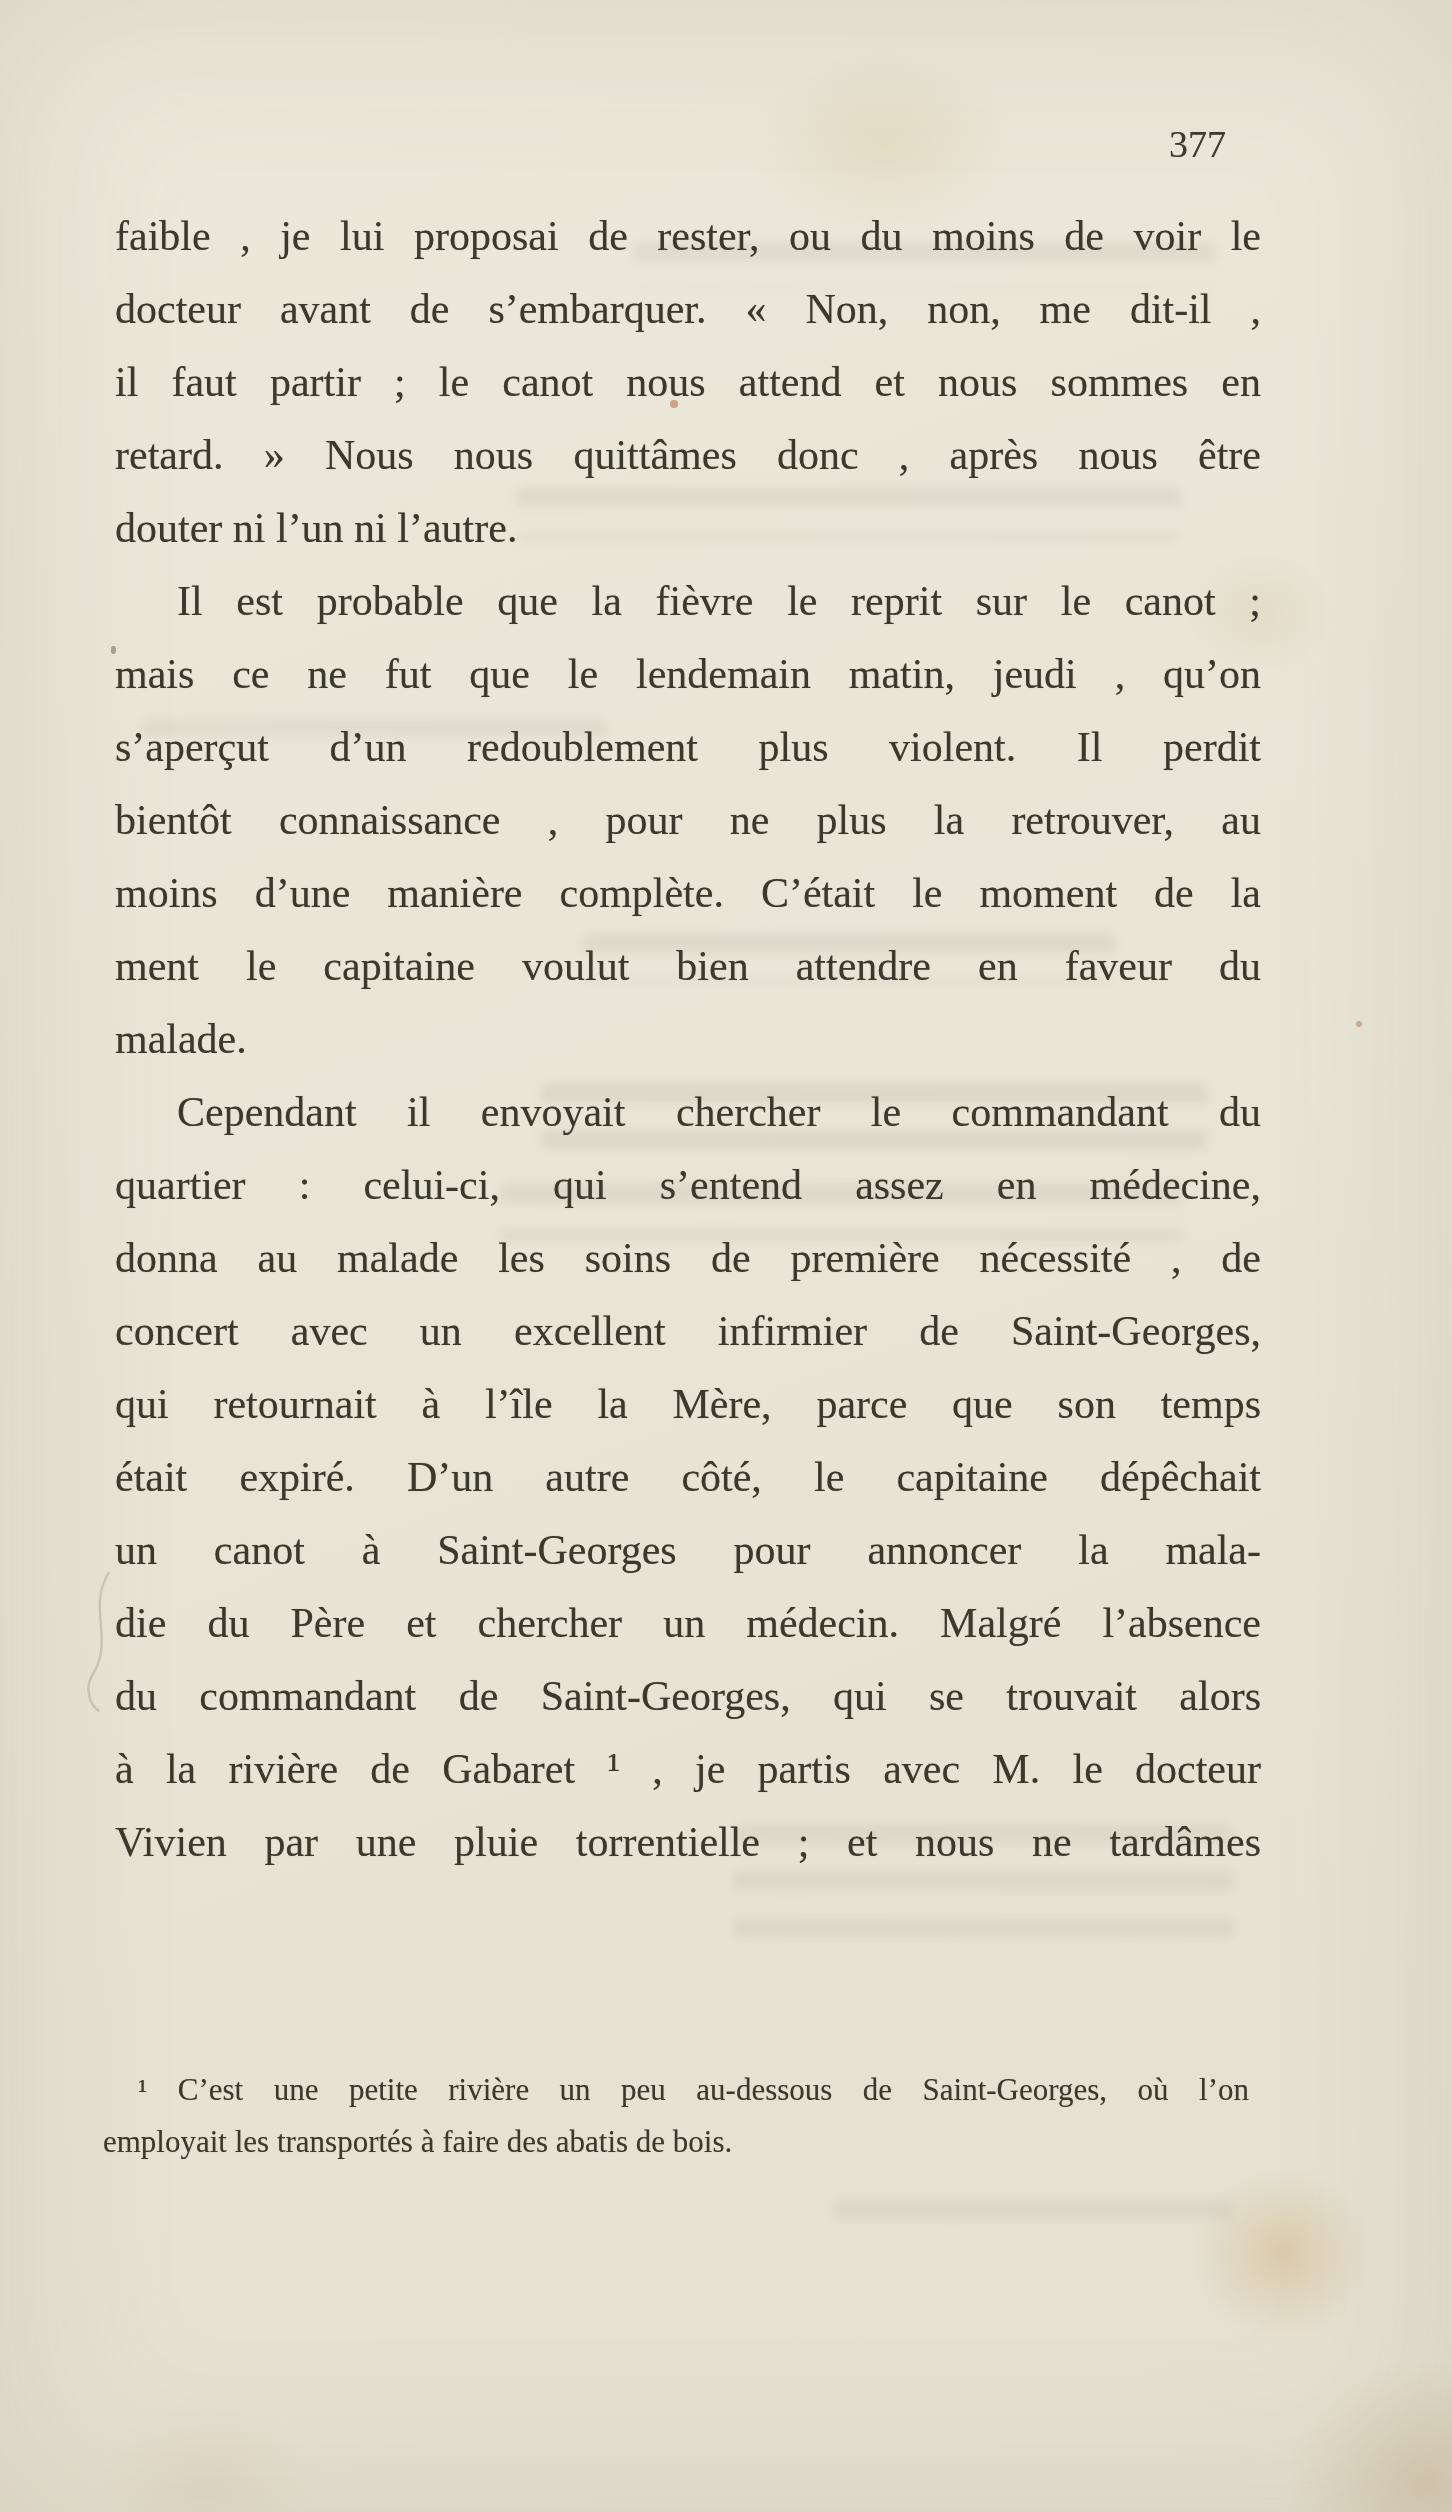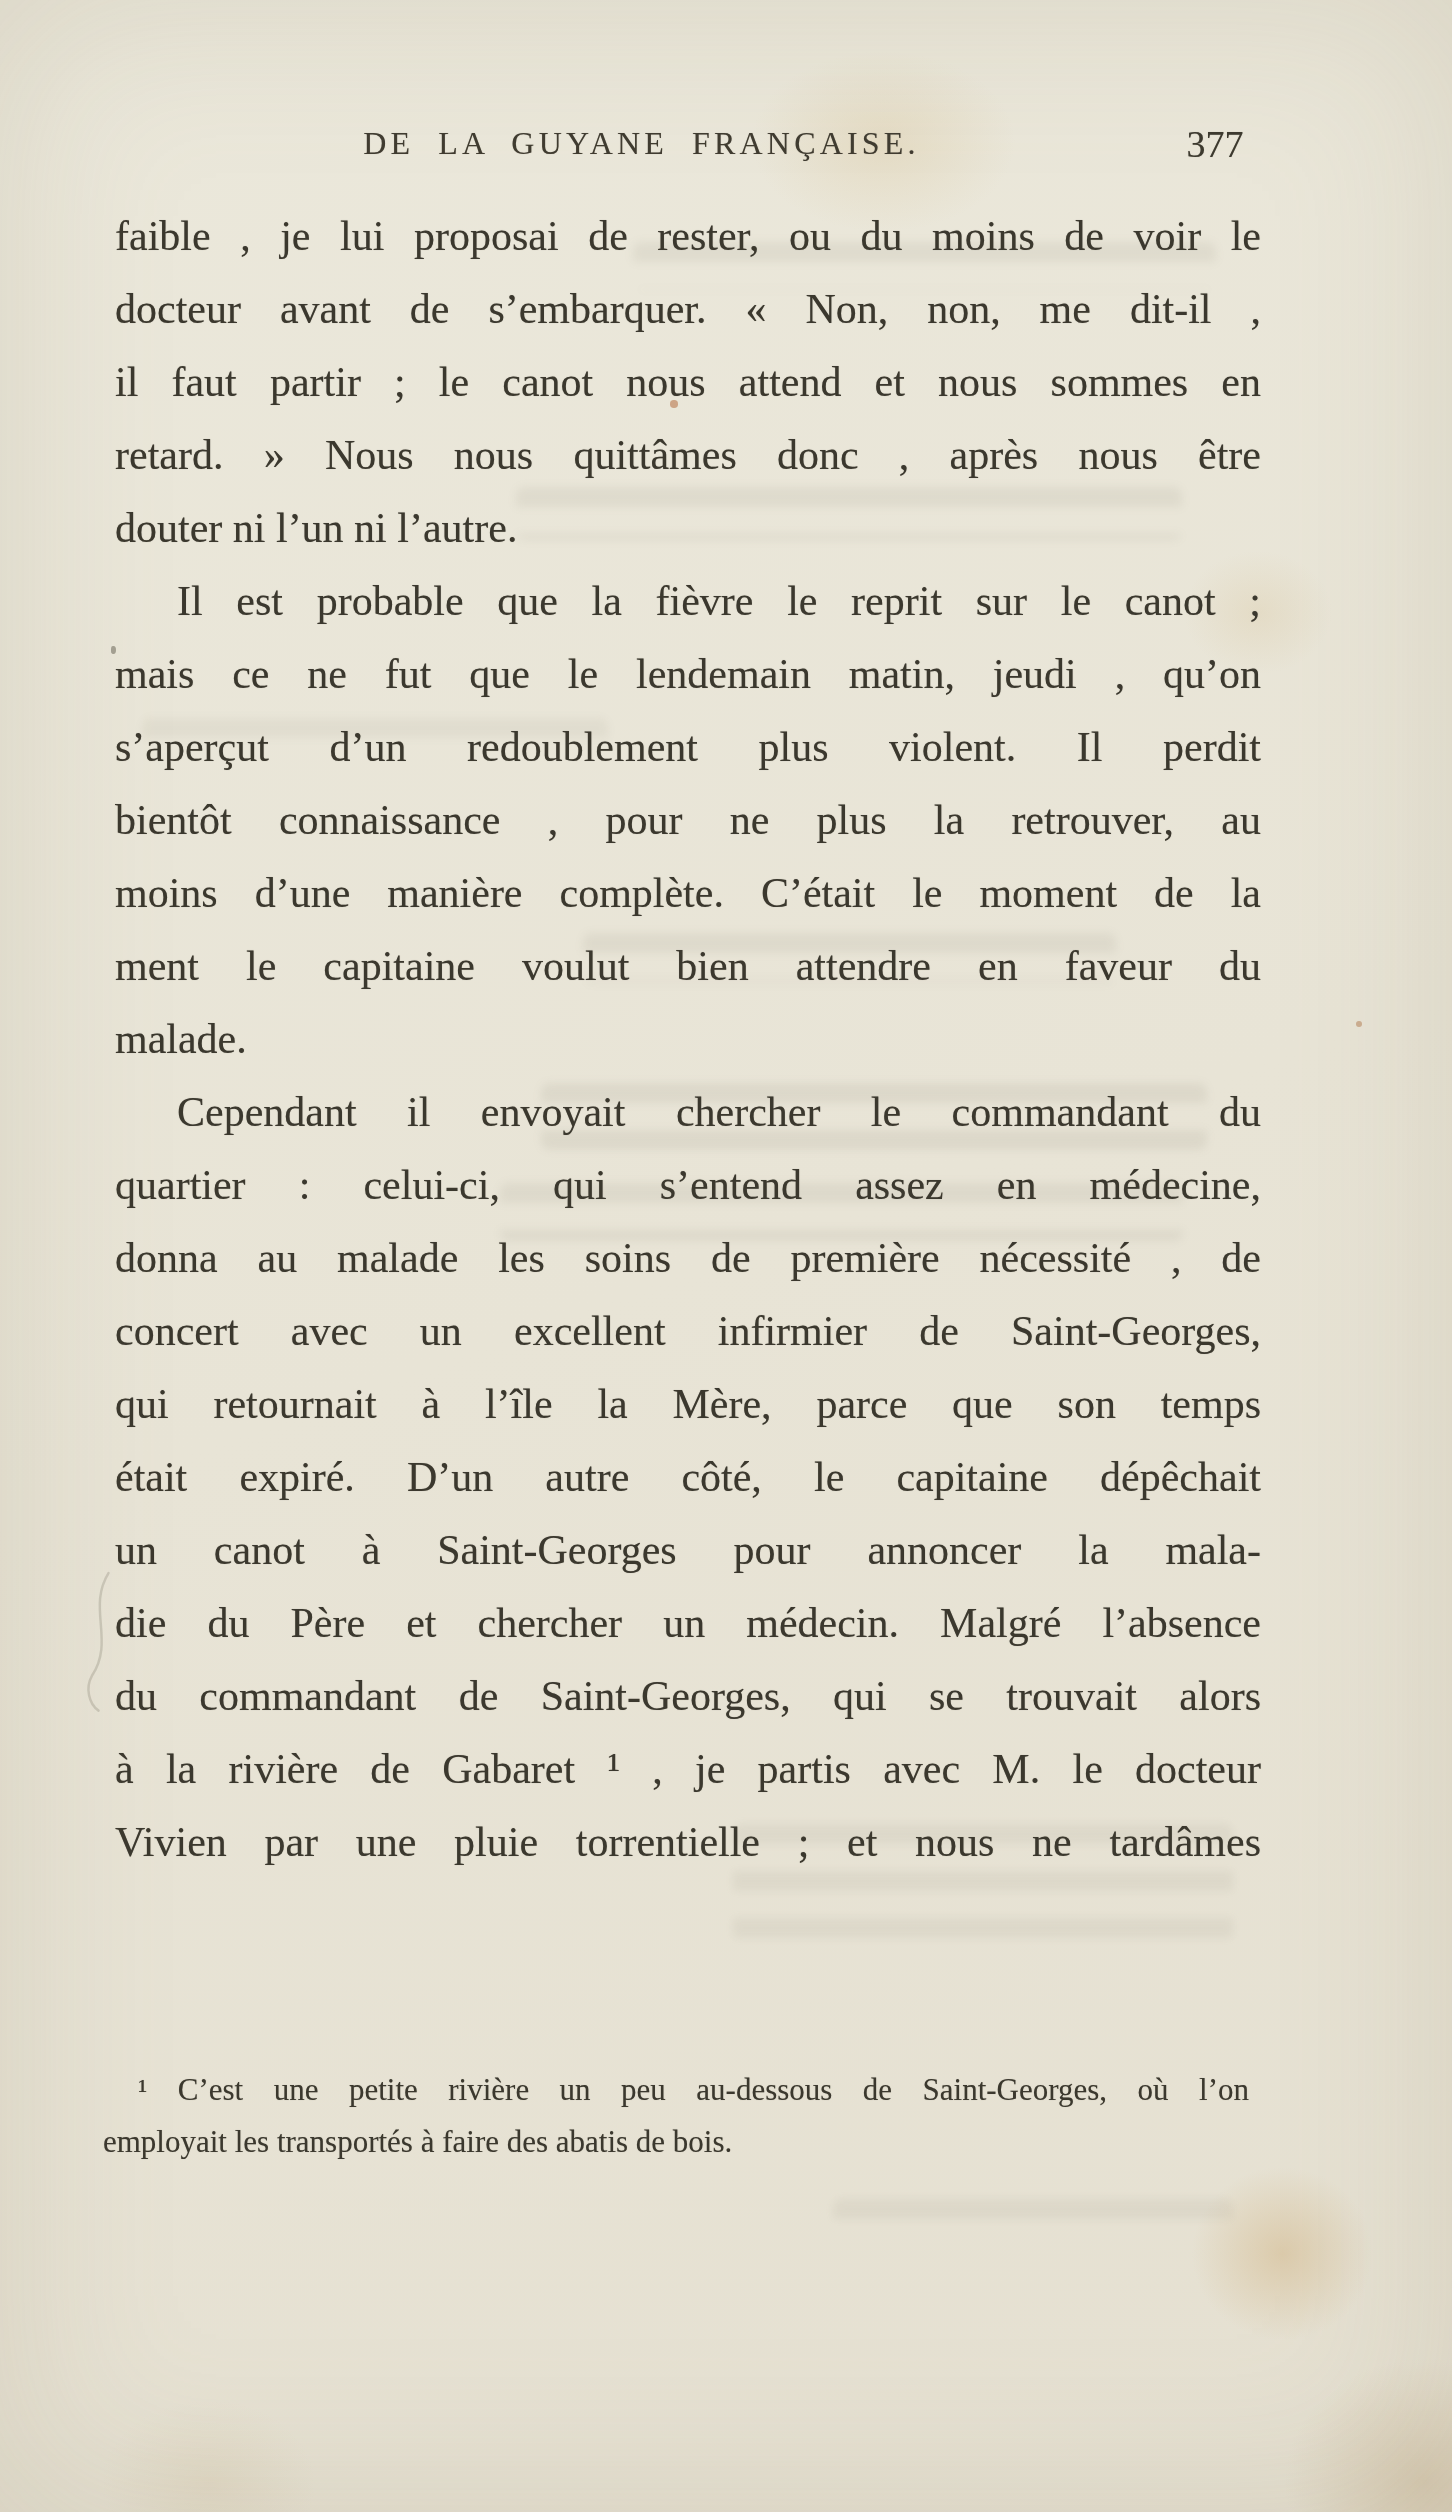--- a/index.html
+++ b/index.html
@@ -30,21 +30,21 @@
     font-size: 32px;
     letter-spacing: 4.2px;
     word-spacing: 11.7px;
     color: #403c31;
     text-shadow: 0 0 0.8px rgba(64,60,49,0.35);
   }
   .page-number {
     position: absolute;
     top: 122px; left: 1169px;
     width: 92px;
-    text-align: center;
+    text-align: left;
     font-size: 38px;
     color: #3d3a2f;
     text-shadow: 0 0 0.8px rgba(64,60,49,0.35);
   }
 
   .body-text {
     position: absolute;
     left: 115px; top: 200px;
     width: 1146px;
     font-size: 42px;
@@ -132,21 +132,20 @@
   <div class="stain s5"></div>
 
   <div class="speck sp1"></div>
   <div class="speck sp2"></div>
   <div class="speck sp3"></div>
 
   <svg class="margin-mark" width="58" height="150" viewBox="0 0 70 180">
     <path d="M38,8 C 12,50 46,90 18,132 C 10,146 14,166 26,174" fill="none" stroke="rgba(110,105,90,0.8)" stroke-width="3" stroke-linecap="round"></path>
   </svg>
 
-  <div class="running-header">DE LA GUYANE FRANÇAISE.</div>
 
   <div class="page-number">377</div>
 
   <div class="body-text" id="body-text">
       <div class="line">faible , je lui proposai de rester, ou du moins de voir le</div>
       <div class="line">docteur avant de s’embarquer. « Non, non, me dit-il ,</div>
       <div class="line">il faut partir ; le canot nous attend et nous sommes en</div>
       <div class="line">retard. » Nous nous quittâmes donc , après nous être</div>
       <div class="line last-left">douter ni l’un ni l’autre.</div>
       <div class="line indent">Il est probable que la fièvre le reprit sur le canot ;</div>

